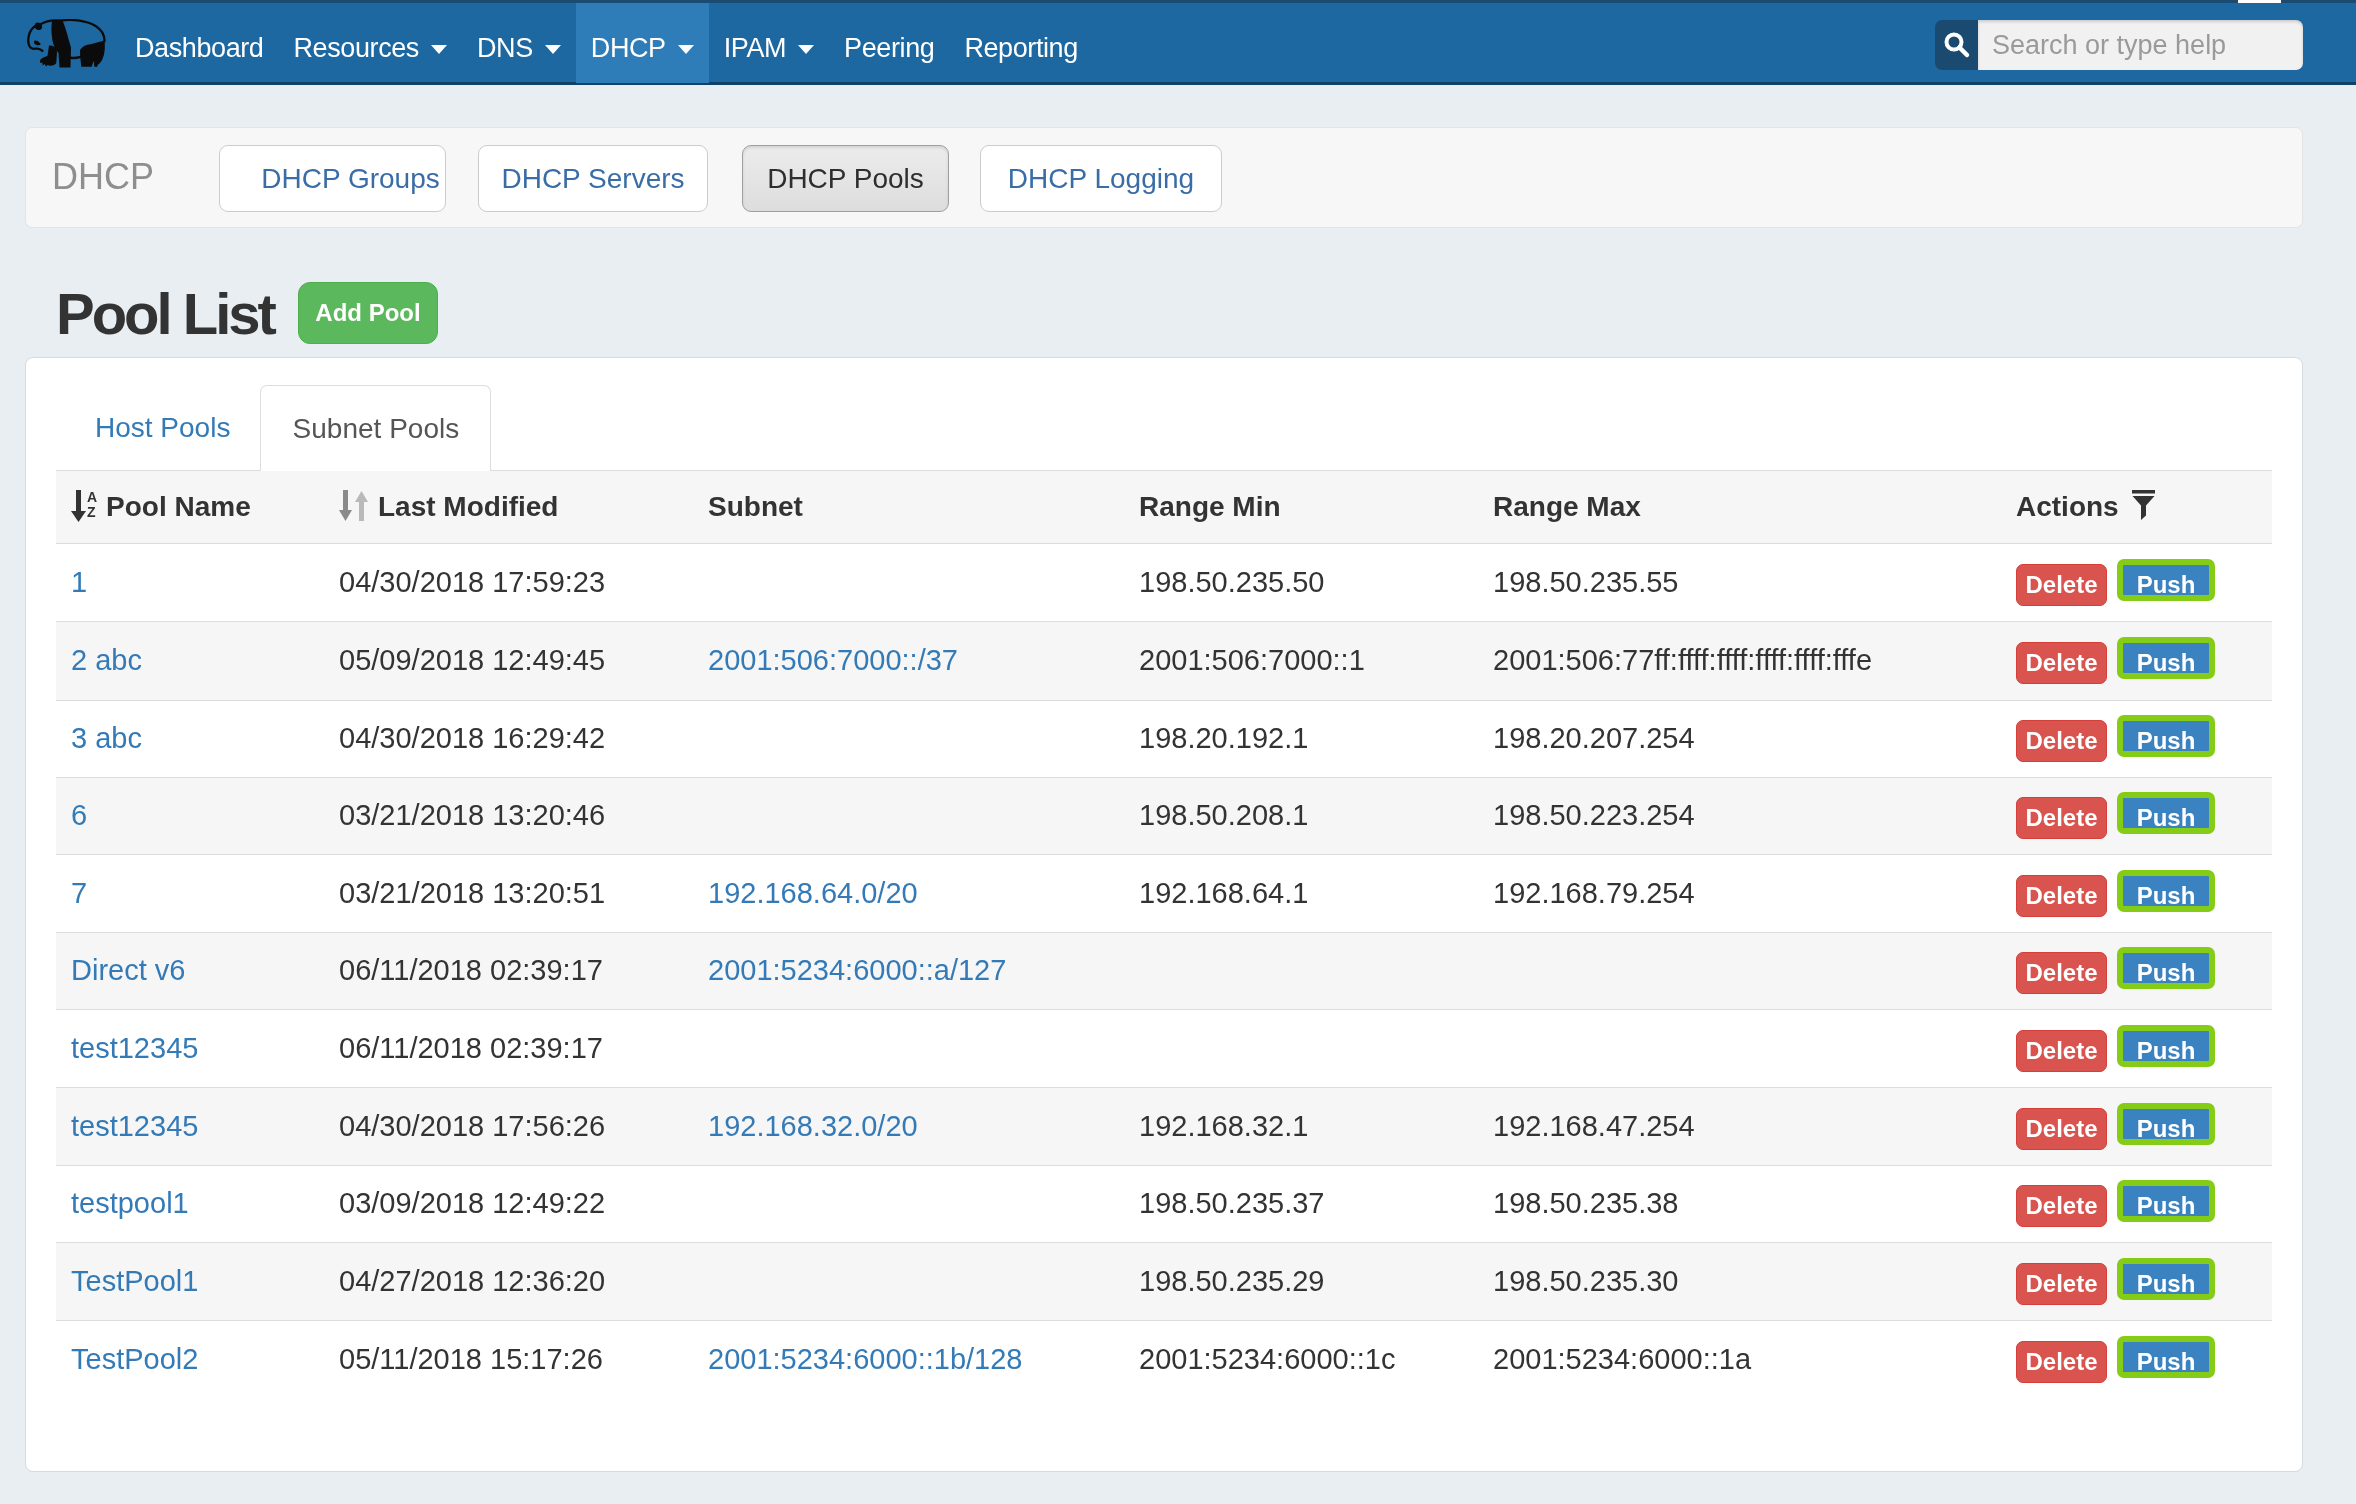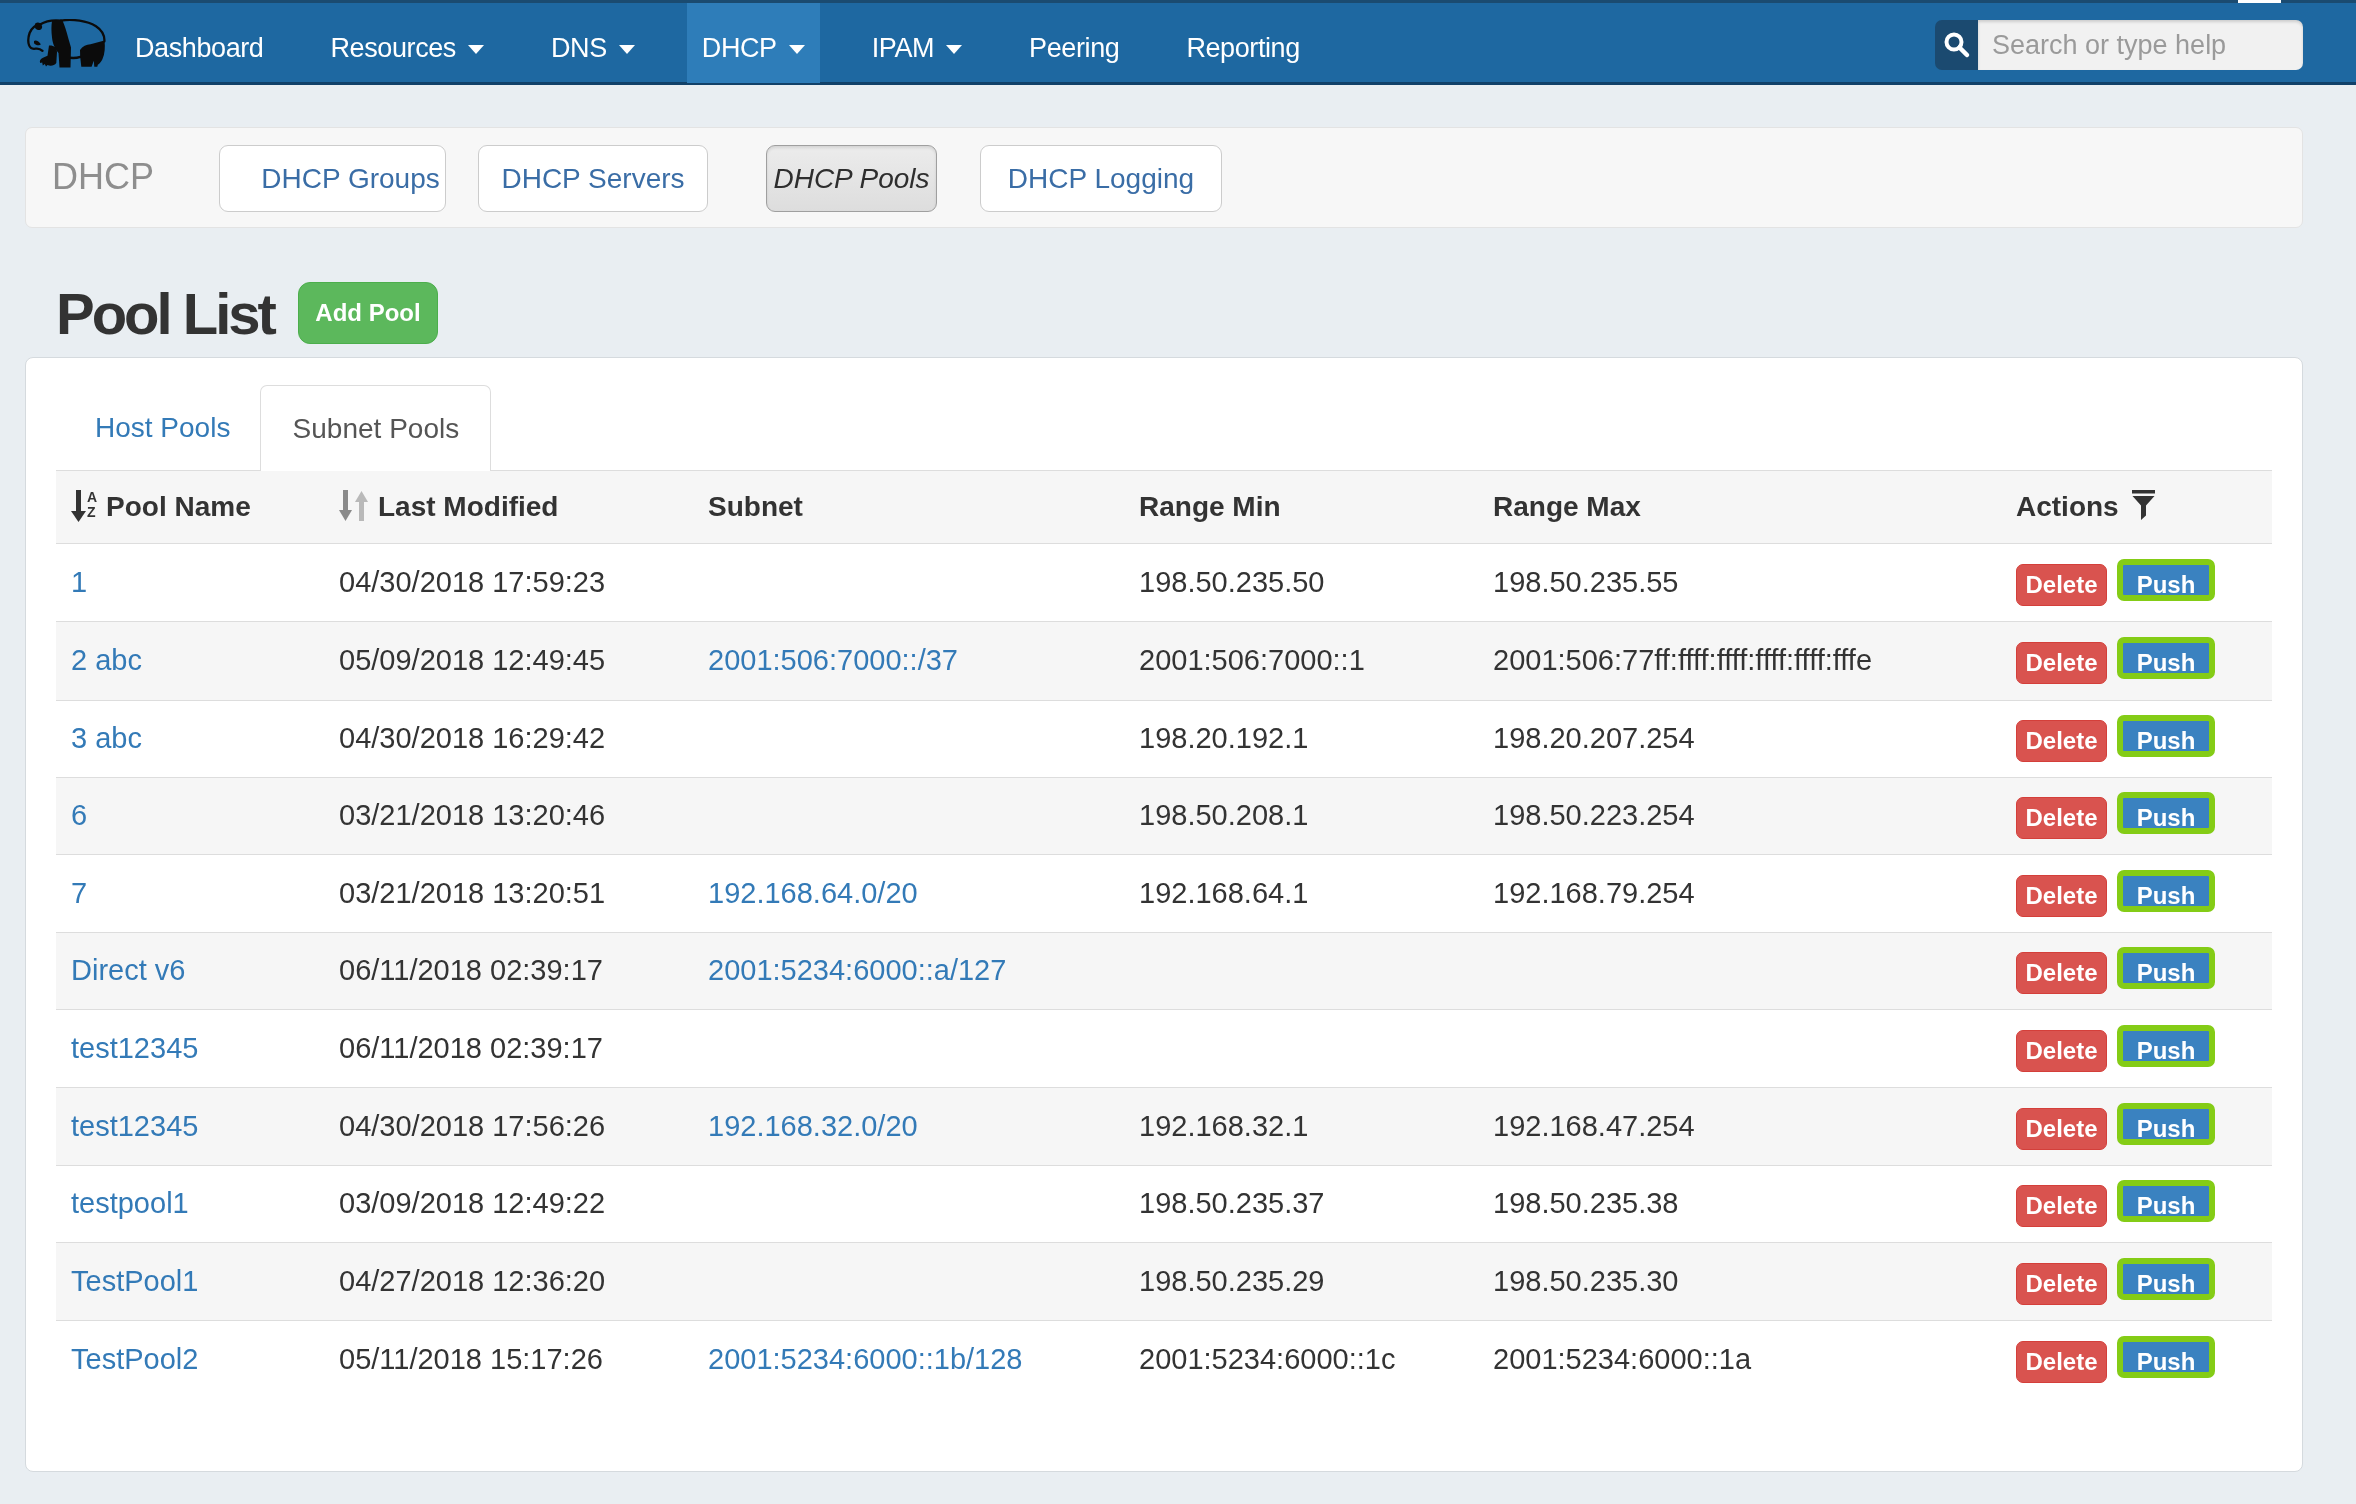--- a/index.html
+++ b/index.html
@@ -1,33 +1,33 @@
 <!DOCTYPE html>
 <html><head><meta charset="utf-8">
 <style>
 * { margin:0; padding:0; box-sizing:border-box; }
 html,body { width:2356px; height:1504px; background:#e9eef2; font-family:"Liberation Sans", sans-serif; overflow:hidden; position:relative; }
 .topstrip { position:absolute; left:0; top:0; width:2356px; height:3px; background:#1b4b70; }
 .navbar { position:absolute; left:0; top:3px; width:2356px; height:82px; background:#1e68a1; border-bottom:3px solid #114169; }
 .notch { position:absolute; left:2238px; top:0; width:43px; height:3px; background:#fff; }
-.nav { position:absolute; left:120px; top:3px; height:80px; display:flex; list-style:none;gap:37px; }
+.nav { position:absolute; left:120px; top:3px; height:80px; display:flex; list-style:none; }
 .nav li { display:flex; align-items:center; padding:10px 15px 0; color:#fff; font-size:27px; letter-spacing:-0.4px; height:80px; }
 .nav li.active { background:#2e7db9; height:80px; }
 .caret { width:0; height:0; border-left:8px solid transparent; border-right:8px solid transparent; border-top:9px solid #fff; margin-left:12px; margin-top:3px; }
 .logo { position:absolute; left:27px; top:19px; }
 .search { position:absolute; left:1935px; top:20px; height:50px; display:flex; }
 .sicon { width:43px; height:50px; background:#1b4a70; border-radius:7px 0 0 7px; display:flex; align-items:center; justify-content:center; }
 .sinput { width:325px; height:50px; background:#f1f1f1; border-radius:0 7px 7px 0; color:#9a9a9a; font-size:27px; line-height:50px; padding-left:14px; box-shadow:inset 0 2px 3px rgba(0,0,0,.15); }
 .dhcpbar { position:absolute; left:25px; top:127px; width:2278px; height:101px; background:#f7f7f7; border:1px solid #e3e3e3; border-radius:7px; }
 .dhcplabel { position:absolute; left:26px; top:31px; font-size:36px; line-height:36px; color:#8e8e8e; }
 .barbtn { position:absolute; top:17px; height:67px; border-radius:9px; border:1px solid #cccccc; background:#fff; color:#3a6da6; font-size:28px; display:flex; align-items:center; justify-content:center; }
 .barbtn.active { background:linear-gradient(180deg,#ececec,#dddddd); border-color:#9f9f9f; color:#2e2e2e; box-shadow:inset 0 2px 3px rgba(0,0,0,.1); }
 #b1 { left:193px; width:227px;padding-left:36px; }
 #b2 { left:452px; width:230px; }
-#b3 { left:740px; width:171px;font-style:italic; }
+#b3 { left:716px; width:207px; }
 #b4 { left:954px; width:242px; }
 h1 { position:absolute; left:56px; top:285px; font-size:58px; line-height:58px; letter-spacing:-3px; font-weight:700; color:#333; }
 .addpool { position:absolute; left:298px; top:282px; width:140px; height:62px; background:#5cb85c; border:1px solid #4cae4c; border-radius:12px; color:#fff; font-size:24px; font-weight:700; display:flex; align-items:center; justify-content:center; }
 .panel { position:absolute; left:25px; top:357px; width:2278px; height:1115px; background:#fff; border:1px solid #d5dade; border-radius:8px; padding:27px 30px 0; }
 .tabs { display:flex; border-bottom:1px solid #ddd; height:86px; }
 .tab { height:86px; display:flex; align-items:center; justify-content:center; font-size:28px; }
 .tab.active { width:231px; background:#fff; border:1px solid #ddd; border-bottom:none; border-radius:7px 7px 0 0; color:#555; margin-bottom:-1px; }
 .tab.link { color:#337ab7; padding:0 30px; margin-left:9px; }
 table { border-collapse:collapse; table-layout:fixed; width:2216px; font-size:29px; color:#333; }
 th { height:72px; background:#f6f6f6; border-bottom:1px solid #ddd; text-align:left; font-size:28px; font-weight:700; padding-left:15px; vertical-align:middle; }

